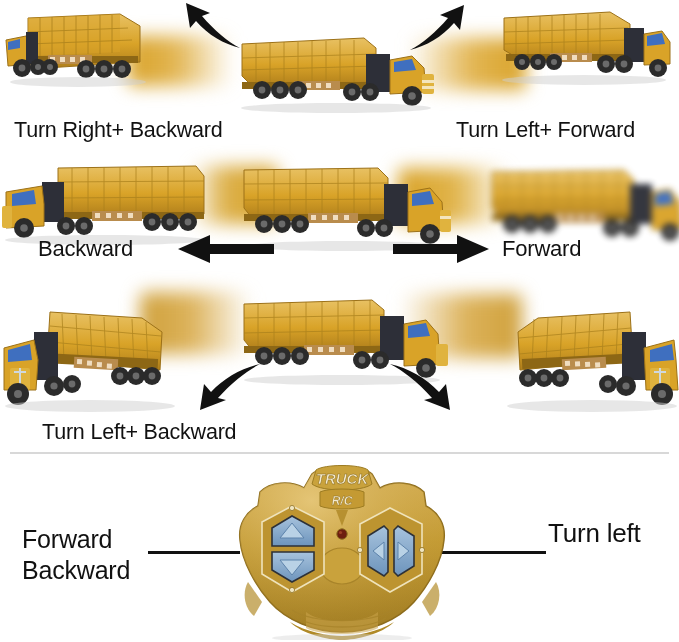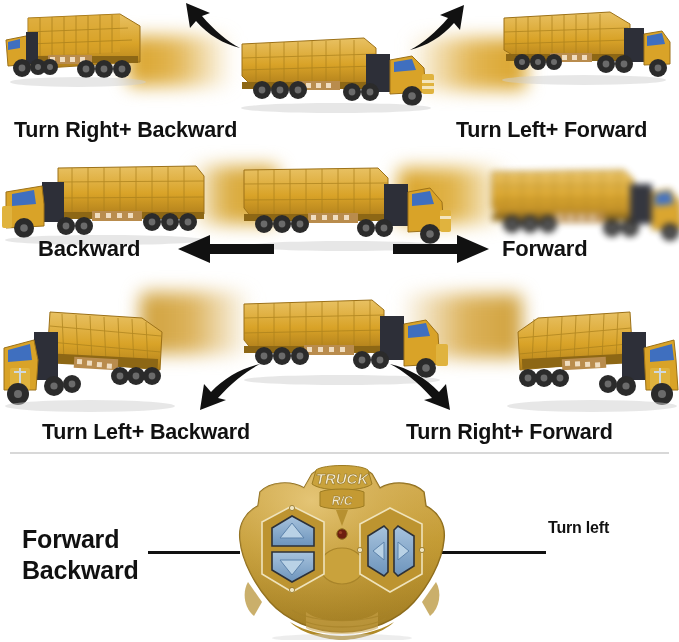--- a/index.html
+++ b/index.html
@@ -27,21 +27,21 @@
   .smear {
     position: absolute;
     border-radius: 6px;
     filter: blur(9px);
   }
 
   
   .label {
     position: absolute;
     color: #111111;
-    font-weight: bold;
+    font-weight: normal;
     font-family: "Liberation Sans", sans-serif;
     white-space: nowrap;
     letter-spacing: -0.2px;
   }
   .lbl-corner { font-size: 21.5px; }
   .lbl-mid    { font-size: 22px; }
 
   
   .straight-arrow { position: absolute; }
   .straight-arrow svg { display:block; }
@@ -56,21 +56,21 @@
     width: 659px; height: 2px; background: #d8d8d8;
   }
 
   
   #remote-wrap { position: absolute; left: 228px; top: 462px; width: 228px; height: 178px; }
   #remote-wrap svg { display: block; width: 100%; height: 100%; }
 
   .callout-line { position: absolute; background: #111; height: 3px; }
 
   #lbl-forward-backward { left: 22px; top: 524px; line-height: 1.22; font-size: 25px; }
-  #lbl-turn-lr          { left: 548px; top: 518px; line-height: 1.22; font-size: 16px; text-align: center; }
+  #lbl-turn-lr          { left: 548px; top: 518px; line-height: 1.22; font-size: 26px; text-align: center; }
 </style>
 </head>
 <body>
 
 <div class="page">
 
   <div class="row" id="row1">
 
     <div class="smear" style="left:128px;top:36px;width:105px;height:50px;background:linear-gradient(90deg,#d9a328 0%,#e2b552 45%,rgba(255,255,255,0) 100%);"></div>
     <div class="smear" style="left:408px;top:38px;width:118px;height:52px;background:linear-gradient(270deg,#d9a328 0%,#e2b552 45%,rgba(255,255,255,0) 100%);"></div>
@@ -618,21 +618,20 @@
         <path d="M74 4 C62 10 46 22 32 38 L40 40 L14 50 L18 24 L25 32 C38 18 56 8 74 4 Z" fill="#111111"></path>
       </svg>
     </div>
     <div class="curve-arrow" style="left:388px;top:82px;width:76px;height:52px;">
       <svg viewBox="0 0 76 52" xmlns="http://www.w3.org/2000/svg">
         <path d="M2 4 C14 10 30 22 44 38 L36 40 L62 50 L58 24 L51 32 C38 18 20 8 2 4 Z" fill="#111111"></path>
       </svg>
     </div>
 
     <div class="label lbl-corner" style="left:42px;top:142px;">Turn Left+ Backward</div>
-    <div class="label lbl-corner" style="left:406px;top:142px;">Turn Right+ Forward</div>
   </div>
 
   <div class="divider"></div>
 
   <div class="row" id="row4">
 
     <div class="label" id="lbl-forward-backward" style="position:absolute;left:22px;top:72px;">
       <div>Forward</div>
       <div>Backward</div>
     </div>

